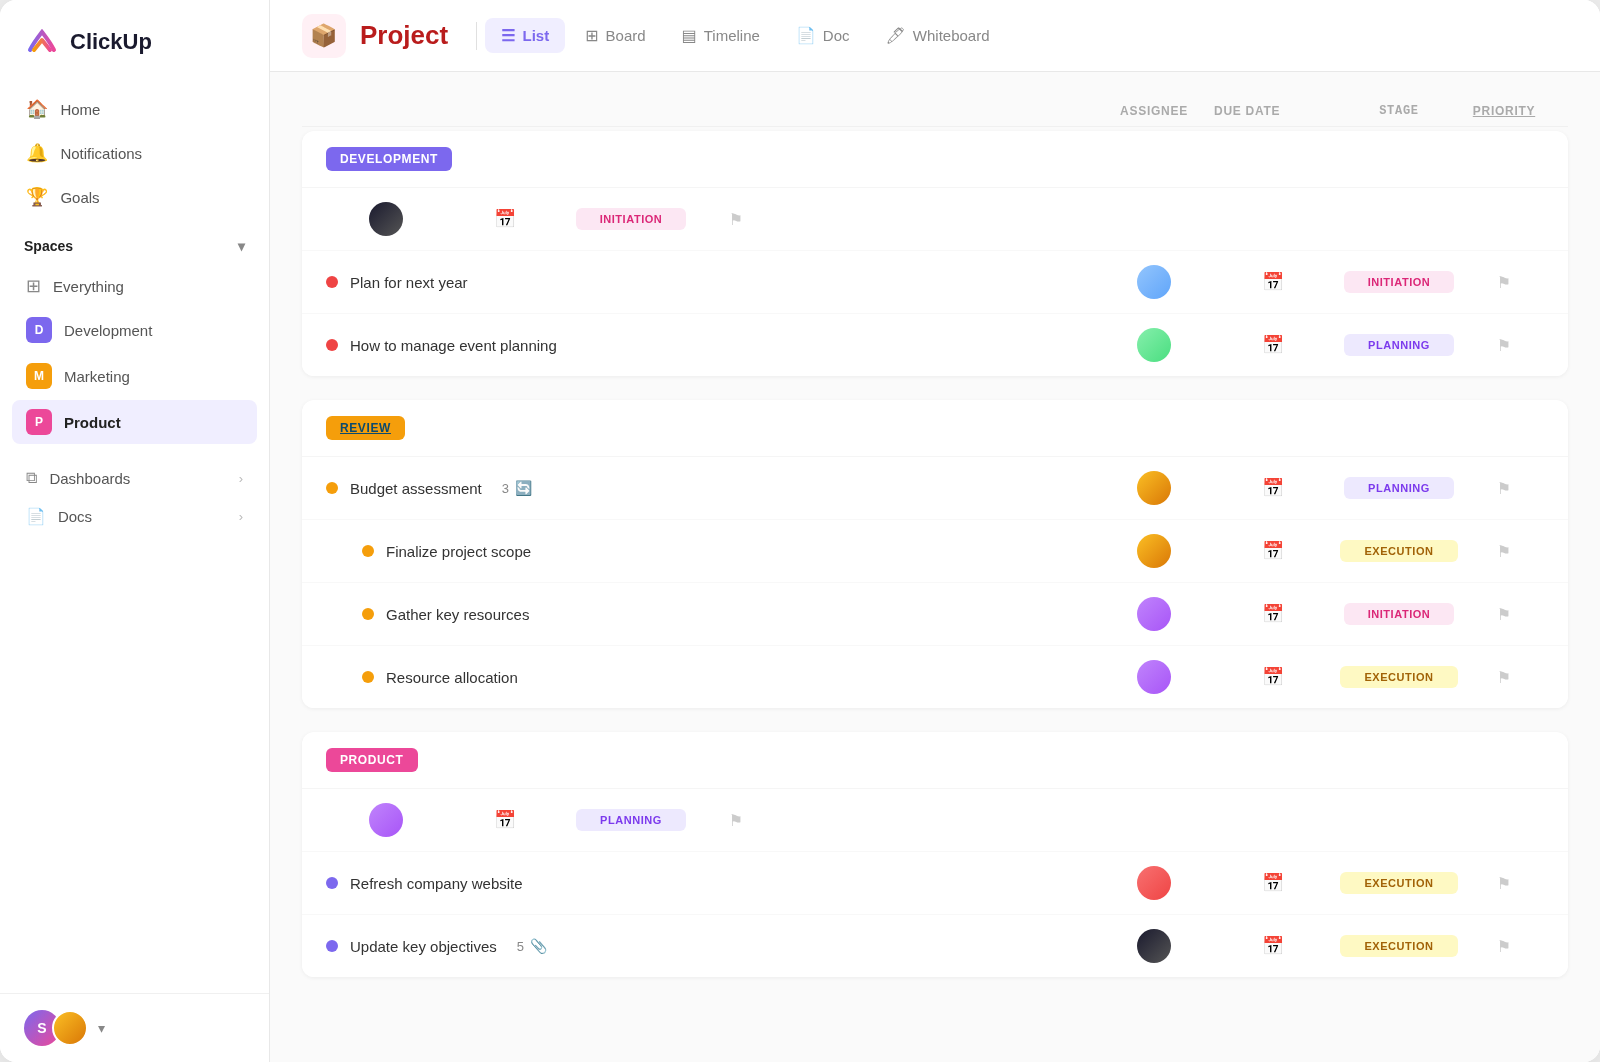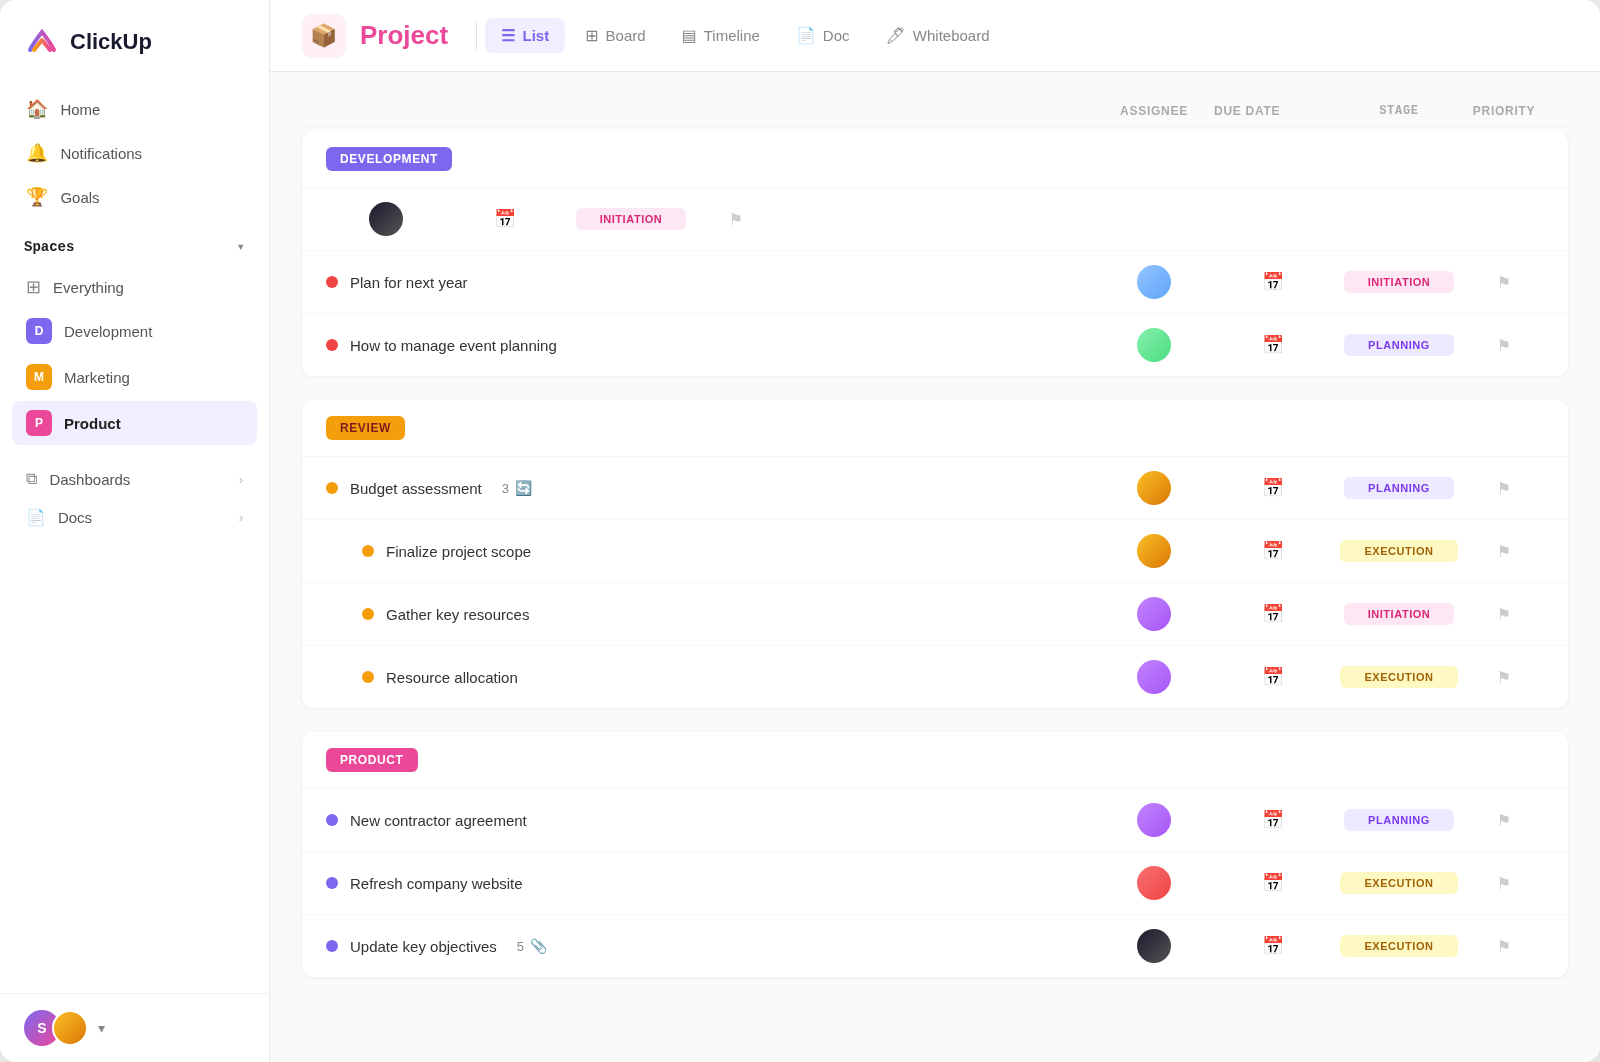--- a/index.html
+++ b/index.html
@@ -7,21 +7,21 @@
     .app-container { width: 1600px; height: 1062px; background: #fff; border-radius: 16px; overflow: hidden; display: flex; box-shadow: 0 4px 32px rgba(0,0,0,0.12); }
 
     
     .sidebar { width: 270px; background: #fff; border-right: 1px solid #e8e8e8; display: flex; flex-direction: column; padding: 24px 0 0 0; flex-shrink: 0; }
     .sidebar-logo { display: flex; align-items: center; gap: 10px; padding: 0 24px 28px 24px; }
     .logo-text { font-size: 22px; font-weight: 700; color: #1a1a2e; }
     .sidebar-nav { display: flex; flex-direction: column; gap: 2px; padding: 0 12px; }
     .nav-item { display: flex; align-items: center; gap: 12px; padding: 10px 14px; border-radius: 8px; cursor: pointer; font-size: 15px; color: #555; transition: background 0.15s; }
     .nav-item .icon { font-size: 18px; color: #888; }
     .sidebar-section { margin: 20px 0 8px 0; padding: 0 24px; }
-    .sidebar-section-label { font-size: 14px; font-weight: 600; color: #222; display: flex; align-items: center; justify-content: space-between; font-family: Liberation Mono, monospace; }
+    .sidebar-section-label { font-size: 14px; font-weight: 600; color: #222; display: flex; align-items: center; justify-content: space-between; }
     .spaces-list { display: flex; flex-direction: column; gap: 2px; padding: 4px 12px; }
     .space-item { display: flex; align-items: center; gap: 12px; padding: 9px 14px; border-radius: 8px; cursor: pointer; font-size: 15px; color: #555; }
     .space-item.active { background: #f0eeff; color: #222; font-weight: 700; }
     .space-badge { width: 26px; height: 26px; border-radius: 6px; display: flex; align-items: center; justify-content: center; font-size: 12px; font-weight: 700; color: #fff; flex-shrink: 0; }
     .space-badge.d { background: #7c68ee; }
     .space-badge.m { background: #f59e0b; }
     .space-badge.p { background: #ec4899; }
     .everything-icon { font-size: 18px; color: #888; }
     .sidebar-subsection { display: flex; flex-direction: column; gap: 2px; padding: 4px 12px; margin-top: 8px; }
     .subsection-item { display: flex; align-items: center; gap: 12px; padding: 9px 14px; border-radius: 8px; cursor: pointer; font-size: 15px; color: #555; justify-content: space-between; }
@@ -29,41 +29,41 @@
     .sidebar-footer { margin-top: auto; padding: 16px 24px; display: flex; align-items: center; gap: 8px; border-top: 1px solid #f0f0f0; }
     .avatar-group { display: flex; }
     .avatar { width: 36px; height: 36px; border-radius: 50%; object-fit: cover; overflow: hidden; display: flex; align-items: center; justify-content: center; font-weight: 700; font-size: 14px; }
     .avatar-s { background: linear-gradient(135deg, #7c68ee, #ec4899); color: white; }
     .avatar-img { width: 36px; height: 36px; border-radius: 50%; background: #ddd; margin-left: -8px; border: 2px solid #fff; }
 
     
     .main { flex: 1; display: flex; flex-direction: column; background: #fafafa; overflow: hidden; }
     .main-header { background: #fff; border-bottom: 1px solid #e8e8e8; padding: 0 32px; display: flex; align-items: center; gap: 0; min-height: 72px; }
     .project-icon-wrap { width: 44px; height: 44px; background: #fff0f5; border-radius: 10px; display: flex; align-items: center; justify-content: center; margin-right: 14px; font-size: 22px; }
-    .main-title { font-size: 26px; font-weight: 700; color: #ec4899; margin-right: 20px; }
+    .main-title { font-size: 26px; font-weight: 700; color: #b91c1c; margin-right: 20px; }
     .header-divider { width: 1px; height: 28px; background: #e0e0e0; margin: 0 8px; }
     .header-tabs { display: flex; align-items: center; gap: 4px; }
     .header-tab { display: flex; align-items: center; gap: 7px; padding: 8px 16px; border-radius: 8px; font-size: 15px; color: #888; cursor: pointer; font-weight: 500; }
     .header-tab.active { color: #7c68ee; background: #f0eeff; font-weight: 600; }
     .tab-icon { font-size: 16px; }
 
     
     .content { flex: 1; overflow-y: auto; padding: 24px 32px; }
     .section { background: #fff; border-radius: 12px; margin-bottom: 24px; overflow: hidden; box-shadow: 0 1px 4px rgba(0,0,0,0.06); }
     .section-header { display: flex; align-items: center; padding: 16px 24px; border-bottom: 1px solid #f5f5f5; }
     .section-badge { padding: 5px 14px; border-radius: 6px; font-size: 12px; font-weight: 700; letter-spacing: 0.05em; }
     .section-badge.development { background: #7c68ee; color: #fff; }
-    .section-badge.review { background: #f59e0b; color: #7f1d1d; }
+    .section-badge.review { background: #f59e0b; color: #0c4a6e; text-decoration: underline; }
     .section-badge.product { background: #ec4899; color: #fff; }
     .col-headers { display: flex; align-items: center; padding: 8px 24px; background: #fff; border-bottom: 1px solid #f0f0f0; }
     .col-task { flex: 1; font-size: 12px; color: #aaa; font-weight: 600; letter-spacing: 0.06em; }
     .col-assignee { width: 120px; text-align: center; font-size: 12px; color: #aaa; font-weight: 600; letter-spacing: 0.06em; }
     .col-duedate { width: 120px; font-size: 12px; color: #aaa; font-weight: 600; letter-spacing: 0.06em; }
     .col-stage { width: 130px; text-align: center; font-size: 12px; color: #aaa; font-weight: 600; letter-spacing: 0.06em; font-family: Liberation Mono, monospace; }
-    .col-priority { width: 80px; text-align: center; font-size: 12px; color: #aaa; font-weight: 600; letter-spacing: 0.06em; }
+    .col-priority { width: 80px; text-align: center; font-size: 12px; color: #aaa; font-weight: 600; letter-spacing: 0.06em; text-decoration: underline; }
     .task-row { display: flex; align-items: center; padding: 14px 24px; border-bottom: 1px solid #f8f8f8; background: #fff; }
     .task-row:last-child { border-bottom: none; }
     .task-left { flex: 1; display: flex; align-items: center; gap: 12px; }
     .task-dot { width: 12px; height: 12px; border-radius: 50%; flex-shrink: 0; }
     .task-dot.red { background: #ef4444; }
     .task-dot.yellow { background: #f59e0b; }
     .task-dot.purple { background: #7c68ee; }
     .task-sub-indent { width: 24px; flex-shrink: 0; }
     .task-name { font-size: 15px; color: #333; }
     .task-meta { display: flex; align-items: center; gap: 6px; margin-left: 8px; }
@@ -365,24 +365,20 @@
               <span class="flag-icon">⚑</span>
             </div>
         </div>
       </div>
 
       <div class="section">
         <div class="section-header">
           <span class="section-badge product">PRODUCT</span>
         </div>
         <div class="task-row">
-          <div class="task-left">
-            <div class="task-dot purple"></div>
-            <span class="task-name">New contractor agreement</span>
-          </div>
           <div class="task-assignee">
               <div class="task-avatar av5"></div>
             </div>
           <div class="task-duedate">
               <span class="calendar-icon">📅</span>
             </div>
           <div class="task-stage">
               <span class="stage-badge planning">PLANNING</span>
             </div>
           <div class="task-priority">

